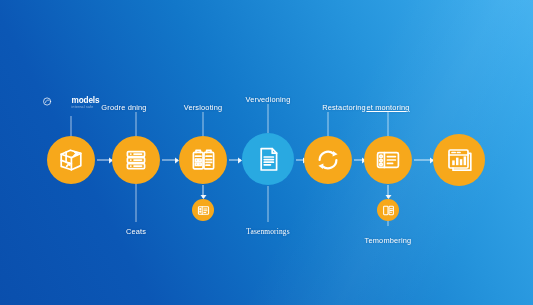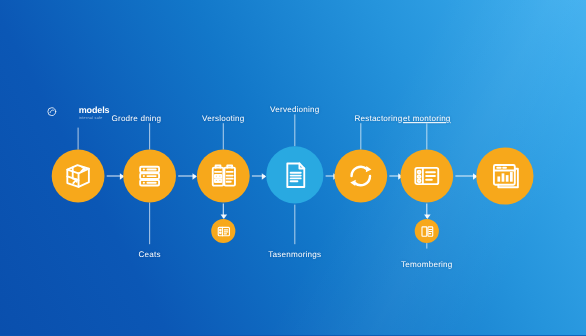--- a/index.html
+++ b/index.html
@@ -222,21 +222,21 @@
       </div>
     </div>
 
     <div class="label" style="left:124px; top:103px;">Grodre dning</div>
     <div class="label" style="left:203px; top:103px;">Verslooting</div>
     <div class="label" style="left:268px; top:95px;">Vervedioning</div>
     <div class="label" style="left:344px; top:103px;">Restactoring</div>
     <div class="label" style="left:388px; top:103px;text-decoration:underline;">et montoring</div>
 
     <div class="label" style="left:136px; top:227px;">Ceats</div>
-    <div class="label" style="left:268px; top:227px;">Tasenmorings</div>
+    <div class="label" style="left:268px; top:227px;font-family:Liberation Serif, serif;">Tasenmorings</div>
     <div class="label" style="left:388px; top:236px;">Temombering</div>
 
     <div class="node orange" style="left:71px; top:160px; width:48px; height:48px;">
       <svg width="26" height="26" viewBox="0 0 26 26">
         <path d="M3.2 7.2 L12.4 3.2 L22.8 6.4 L22.8 18.6 L13.4 22.8 L3.2 19.4 Z"></path>
         <path d="M3.2 7.2 L13.4 10.6 L22.8 6.4"></path>
         <path d="M13.4 10.6 L13.4 22.8"></path>
         <path d="M3.2 13.4 L13.4 16.8"></path>
         <path d="M8.1 5.1 L8.1 15.3"></path>
         <path d="M16.0 8.9 L19.0 5.6 M19.0 5.6 L16.8 5.2 M19.0 5.6 L19.2 7.6"></path>

